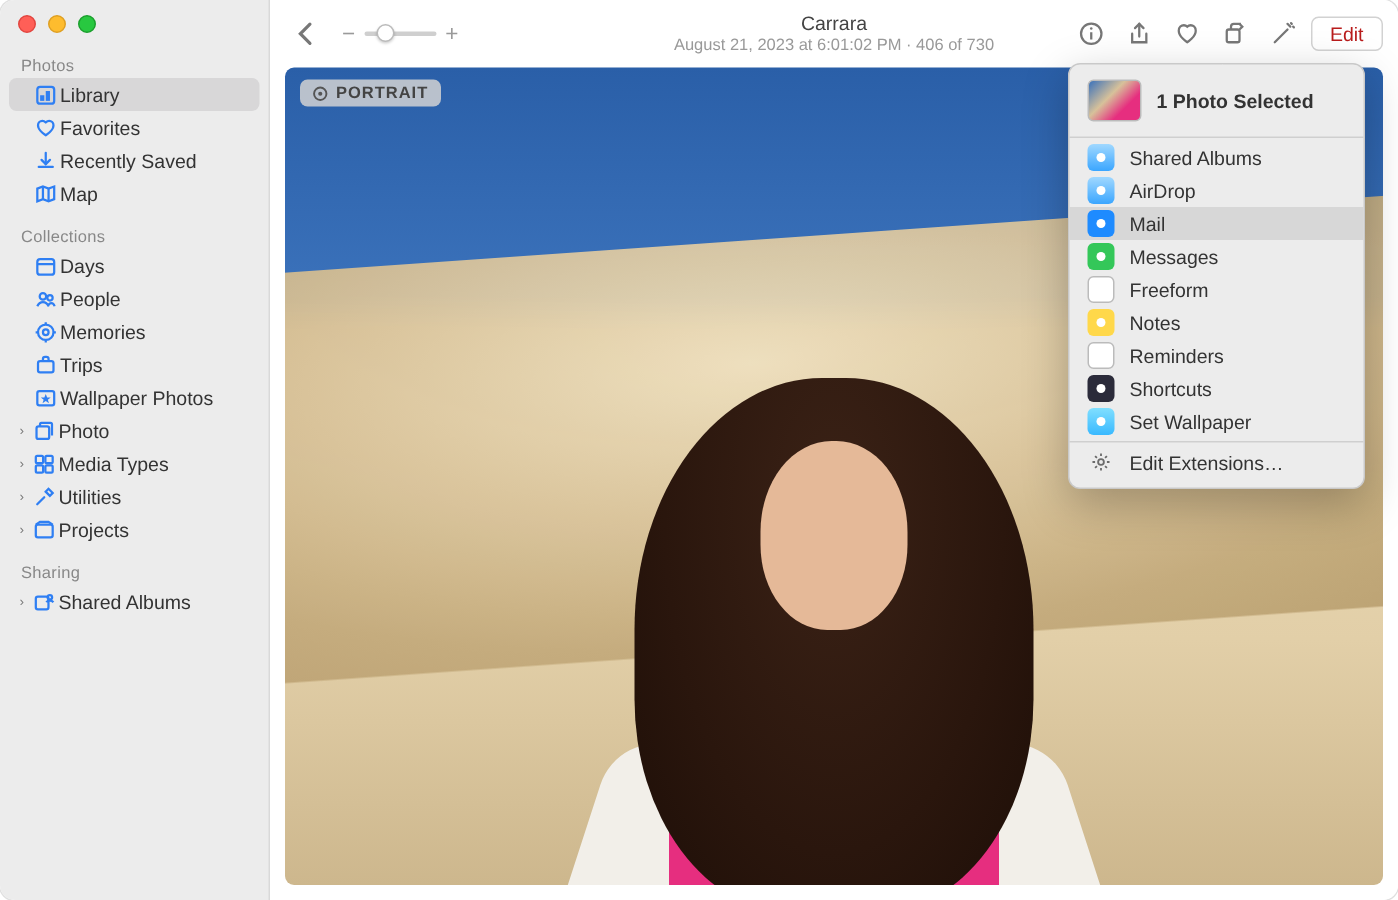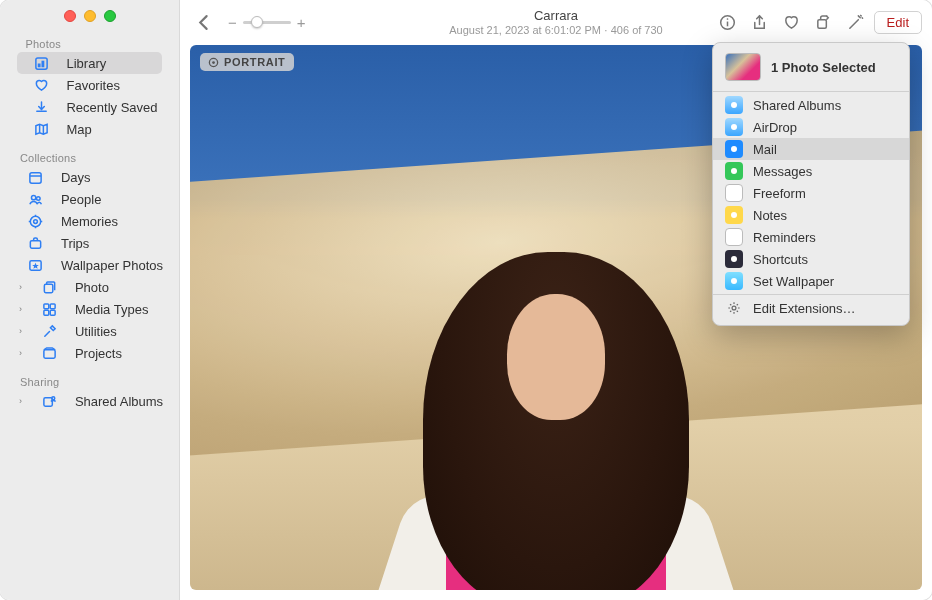--- a/index.html
+++ b/index.html
@@ -1,28 +1,28 @@
 <!DOCTYPE html>
 <html><head>
 <meta charset="utf-8">
 <style>
 * { box-sizing: border-box; margin: 0; padding: 0; }
 html, body { width: 932px; height: 600px; overflow: hidden; font-family: -apple-system, "Helvetica Neue", Arial, sans-serif; font-size: 13px; color: #333; }
 body { display: flex; background: #fff; border-radius: 10px; box-shadow: 0 0 0 1px rgba(0,0,0,0.12); }
 
 
-.sidebar { width: 180px; height: 100%; background: #ececec; border-right: 1px solid #d9d9d9; display: flex; flex-direction: column; align-items: center; }
+.sidebar { width: 180px; height: 100%; background: #ececec; border-right: 1px solid #d9d9d9; display: flex; flex-direction: column; }
 .traffic { display: flex; gap: 8px; padding: 10px 12px 6px; }
 .dot { width: 12px; height: 12px; border-radius: 50%; }
 .dot.red { background: #ff5f57; border:1px solid #e24640;}
 .dot.yellow { background: #febc2e; border:1px solid #dfa023;}
 .dot.green { background: #28c840; border:1px solid #1ca02e;}
 .side-section { padding: 6px 0 2px; }
 .side-header { font-size: 11px; color: #888; padding: 4px 14px 2px; letter-spacing: .02em; }
-.side-item { display: flex; align-items: center; padding: 2px 10px 2px 22px; height: 22px; cursor: default; gap: 17px; position: relative;}
+.side-item { display: flex; align-items: center; padding: 2px 10px 2px 22px; height: 22px; cursor: default; gap: 2px; position: relative;}
 .side-item.disclosable { padding-left: 10px; }
 .side-item .chev { width: 9px; text-align:center; color:#7a7a7a; font-size:9px;}
 .side-item .ic { width: 16px; height:16px; display:flex;align-items:center;justify-content:center;}
 .side-item .lbl { flex:1; }
 .side-item.active { background: #d8d7d8; border-radius: 5px; margin: 0 6px; padding-left: 16px;}
 .ic svg { width:15px; height:15px; }
 
 
 .main { flex:1; display:flex; flex-direction:column; height:100%; background:#fff;}
 .toolbar { height:45px; display:flex; align-items:center; padding:0 10px; gap:6px; position:relative;}

